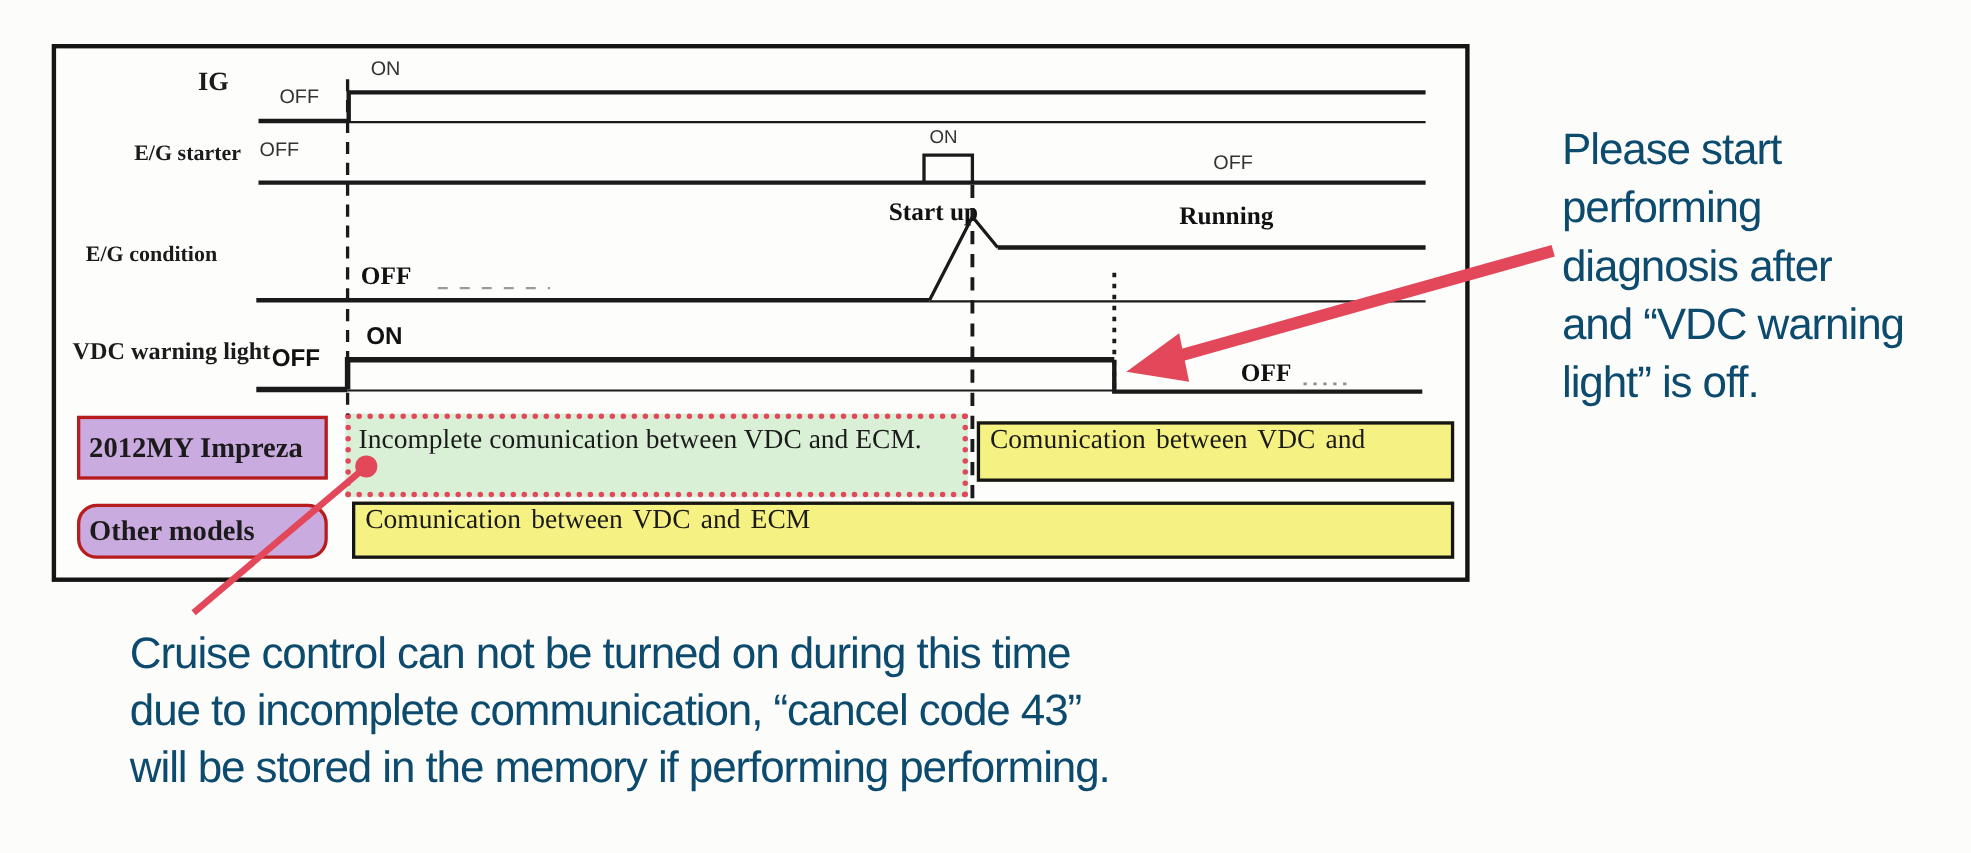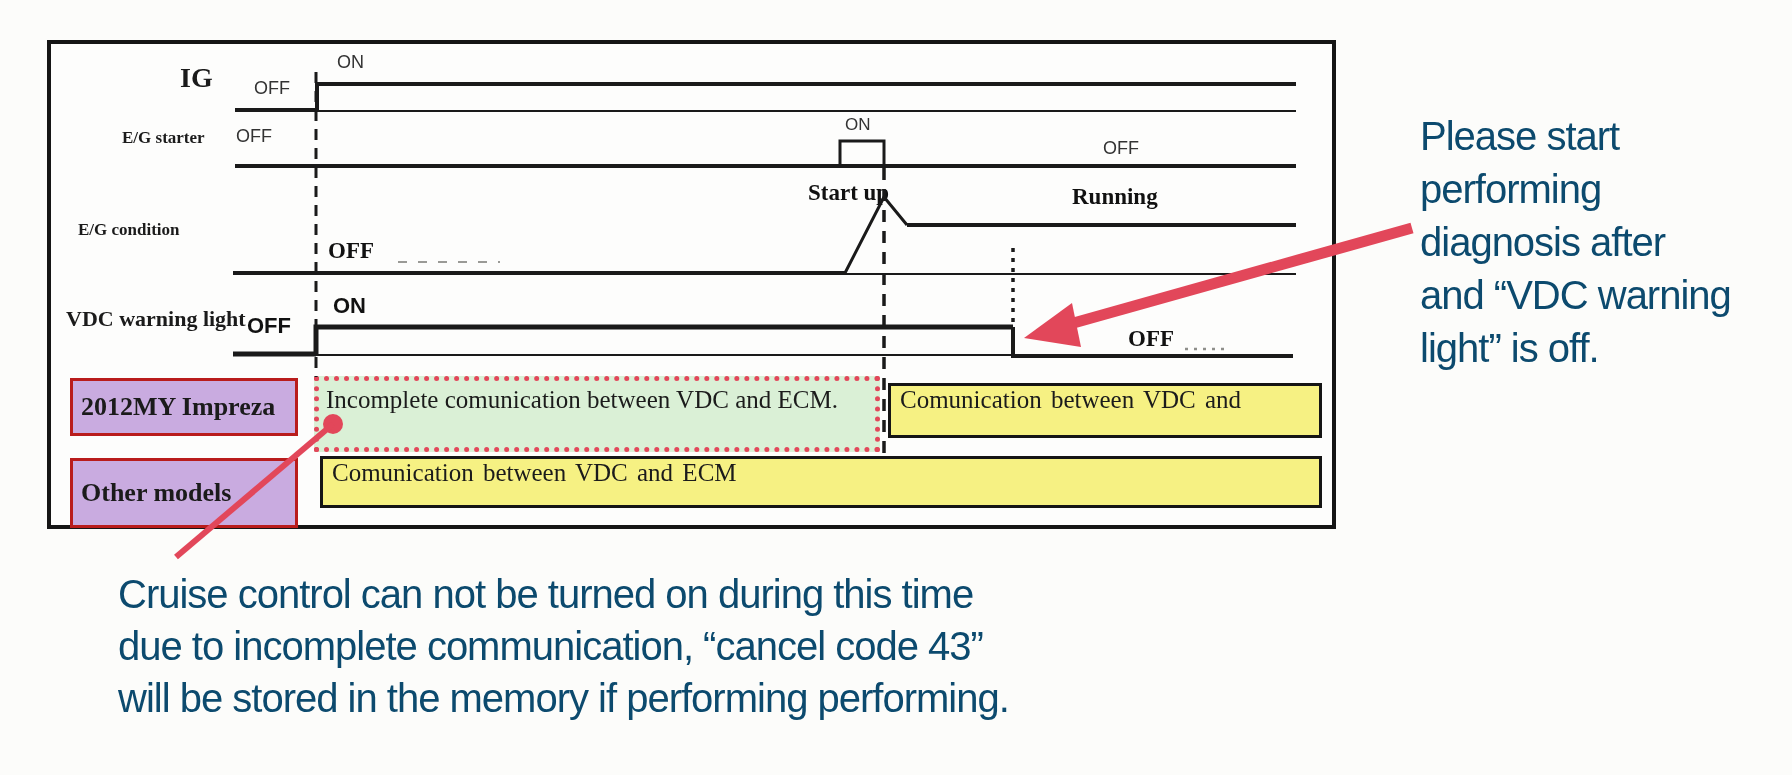--- a/index.html
+++ b/index.html
@@ -2,21 +2,21 @@
 <html><head>
 <meta charset="utf-8">
 <style>
   html,body{margin:0;padding:0;background:#fcfcfa;}
   #canvas{position:relative;width:1792px;height:775px;background:#fcfcfa;overflow:hidden;
           font-family:"Liberation Serif", serif;color:#1b1b1b;}
   .abs{position:absolute;}
   
   .frame{left:47px;top:40px;width:1281px;height:481px;border:4px solid #151515;background:#fdfdfc;}
   
-  .sig-label{font-weight:bold;font-size:17px;white-space:nowrap;}
+  .sig-label{font-weight:bold;font-size:20px;white-space:nowrap;}
   .state{font-family:"Liberation Sans", sans-serif;font-size:18px;color:#333;white-space:nowrap;}
   .state-bold-sans{font-family:"Liberation Sans", sans-serif;font-weight:bold;font-size:22px;color:#111;}
   .state-bold-serif{font-weight:bold;font-size:23px;color:#111;white-space:nowrap;}
   
   .model-box{background:#c9abe0;border:3px solid #b91c1c;display:flex;align-items:center;
              padding-left:8px;font-weight:bold;font-size:26px;box-sizing:border-box;}
   .green-box{background:#daf0d6;border:5px dotted #e2475a;box-sizing:border-box;
              font-size:25px;padding:5px 0 0 7px;}
   .yellow-box{background:#f6f183;border:3px solid #151515;box-sizing:border-box;
               display:flex;align-items:flex-start;padding-left:9px;font-size:25px;word-spacing:3px;}
@@ -26,21 +26,21 @@
   .note-bottom{line-height:52px;}
   svg.overlay{position:absolute;left:0;top:0;pointer-events:none;}
 </style>
 </head>
 <body>
 
 <div id="canvas">
 
   <div class="abs frame"></div>
 
-  <div class="abs sig-label" style="left:180px;top:62px;font-size:28px;">IG</div>
+  <div class="abs sig-label" style="left:180px;top:62px;font-size:24px;">IG</div>
   <div class="abs sig-label" style="left:122px;top:128px;">E/G starter</div>
   <div class="abs sig-label" style="left:78px;top:220px;">E/G condition</div>
   <div class="abs sig-label" style="left:66px;top:306px;font-size:22px;">VDC warning light</div>
 
   <div class="abs state" style="left:254px;top:78px;">OFF</div>
   <div class="abs state" style="left:337px;top:52px;">ON</div>
   <div class="abs state" style="left:236px;top:126px;">OFF</div>
   <div class="abs state" style="left:845px;top:115px;font-size:17px;">ON</div>
   <div class="abs state" style="left:1103px;top:138px;">OFF</div>
   <div class="abs state-bold-serif" style="left:328px;top:238px;">OFF</div>
@@ -53,21 +53,21 @@
   <div class="abs model-box" style="left:70px;top:378px;width:228px;height:58px;">
     <span>2012MY Impreza</span>
   </div>
   <div class="abs green-box" style="left:314px;top:376px;width:566px;height:76px;">
     <span>Incomplete comunication between VDC and ECM.</span>
   </div>
   <div class="abs yellow-box" style="left:888px;top:383px;width:434px;height:55px;">
     <span>Comunication between VDC and</span>
   </div>
 
-  <div class="abs model-box" style="left:70px;top:458px;width:228px;height:70px;">
+  <div class="abs model-box" style="left:70px;top:458px;width:228px;height:50px;border-radius:18px;">
     <span>Other models</span>
   </div>
   <div class="abs yellow-box" style="left:320px;top:456px;width:1002px;height:52px;">
     <span>Comunication between VDC and ECM</span>
   </div>
 
   <div class="abs note" style="left:1420px;top:110px;">
     <div>Please start</div>
     <div>performing</div>
     <div>diagnosis after</div>

